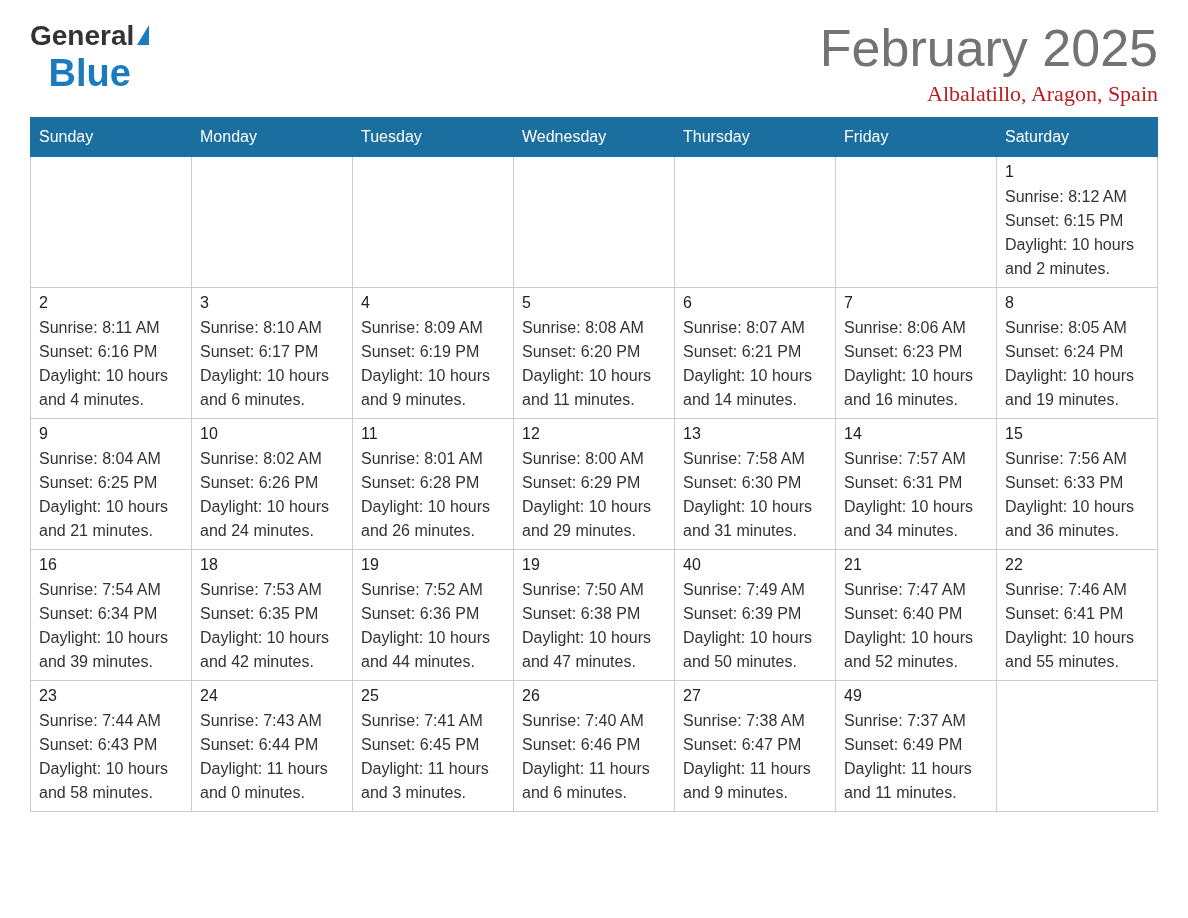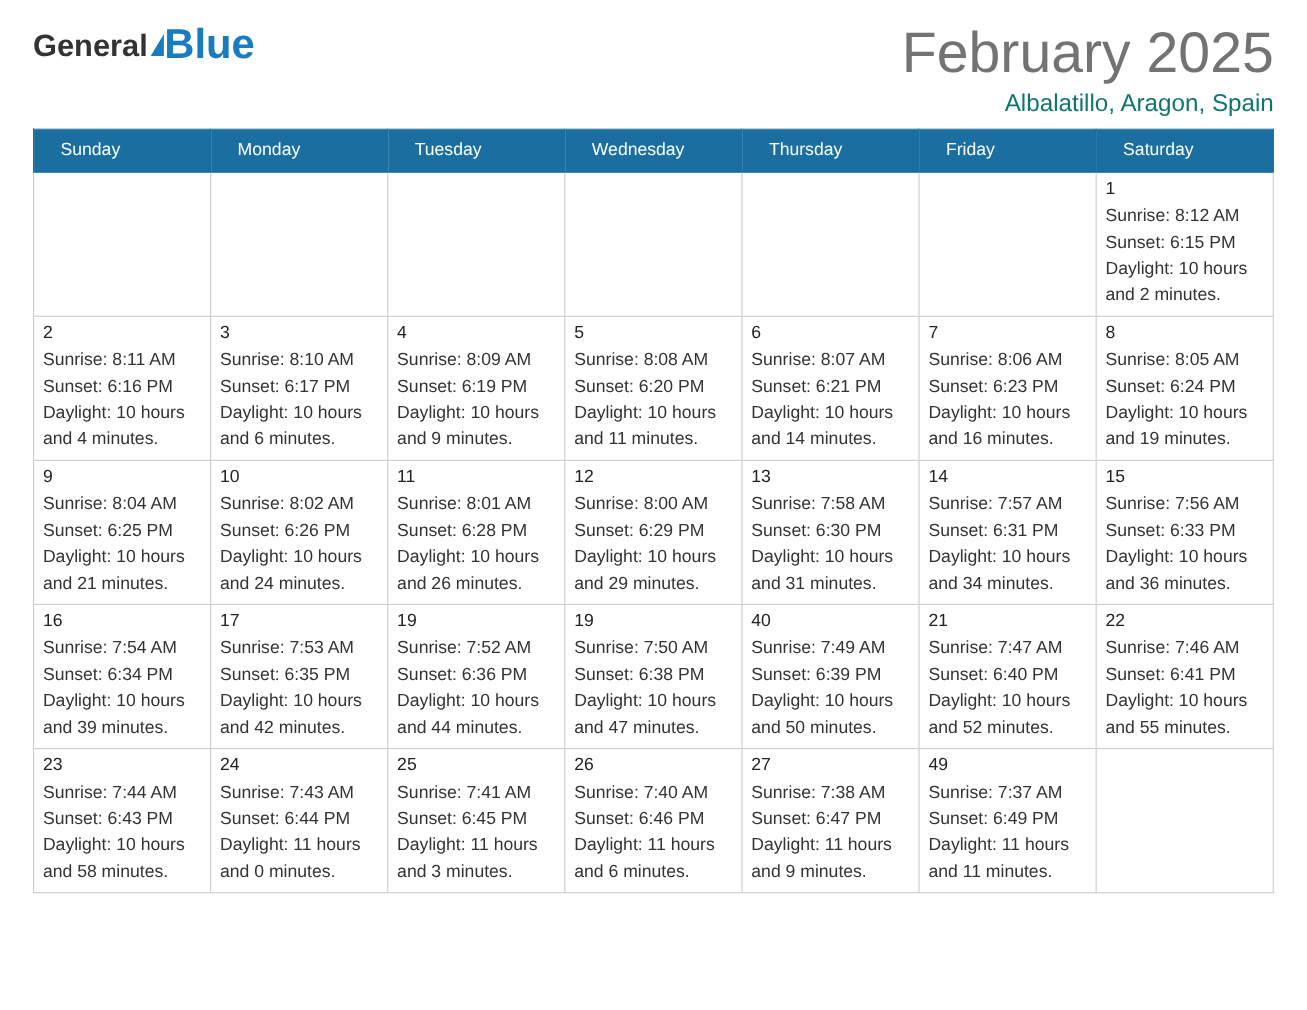--- a/index.html
+++ b/index.html
@@ -33,34 +33,35 @@
       text-align: right;
     }
     .month-year {
       font-size: 52px;
       font-weight: normal;
       color: #737373;
       line-height: 1.1;
     }
     .location {
       font-size: 22px;
-      color: #0f766e;
+      color: #b91c1c;
       margin-top: 4px;
+      font-family: Liberation Serif, serif;
     }
     .calendar-table {
       width: 100%;
       border-collapse: collapse;
       table-layout: fixed;
     }
     .calendar-table th {
       background-color: #1a6fa0;
       color: #fff;
       font-size: 16px;
       font-weight: normal;
-      padding: 10px 24px;
+      padding: 10px 8px;
       text-align: left;
       border: 1px solid #1a6fa0;
     }
     .calendar-table td {
       vertical-align: top;
       border: 1px solid #ccc;
       padding: 6px 8px;
       height: 120px;
       font-size: 12.5px;
       color: #333;
@@ -76,21 +77,21 @@
     .day-info {
       font-size: 16px;
       color: #333;
       line-height: 1.5;
     }
     .empty-cell {
       background: #f9f9f9;
     }
     .logo-wrapper {
       display: flex;
-      flex-direction: row;
+      flex-direction: column;
       align-items: center;
     }
     .logo-line1 {
       display: flex;
       align-items: center;
     }
     .logo-triangle {
       display: inline-block;
       width: 0;
       height: 0;
@@ -206,21 +207,21 @@
             <span class="day-number">15</span>
             <div class="day-info">Sunrise: 7:56 AM<br>Sunset: 6:33 PM<br>Daylight: 10 hours and 36 minutes.</div>
           </td>
         </tr>
         <tr>
           <td>
             <span class="day-number">16</span>
             <div class="day-info">Sunrise: 7:54 AM<br>Sunset: 6:34 PM<br>Daylight: 10 hours and 39 minutes.</div>
           </td>
           <td>
-            <span class="day-number">17</span>
+            <span class="day-number">18</span>
             <div class="day-info">Sunrise: 7:53 AM<br>Sunset: 6:35 PM<br>Daylight: 10 hours and 42 minutes.</div>
           </td>
           <td>
             <span class="day-number">19</span>
             <div class="day-info">Sunrise: 7:52 AM<br>Sunset: 6:36 PM<br>Daylight: 10 hours and 44 minutes.</div>
           </td>
           <td>
             <span class="day-number">19</span>
             <div class="day-info">Sunrise: 7:50 AM<br>Sunset: 6:38 PM<br>Daylight: 10 hours and 47 minutes.</div>
           </td>

